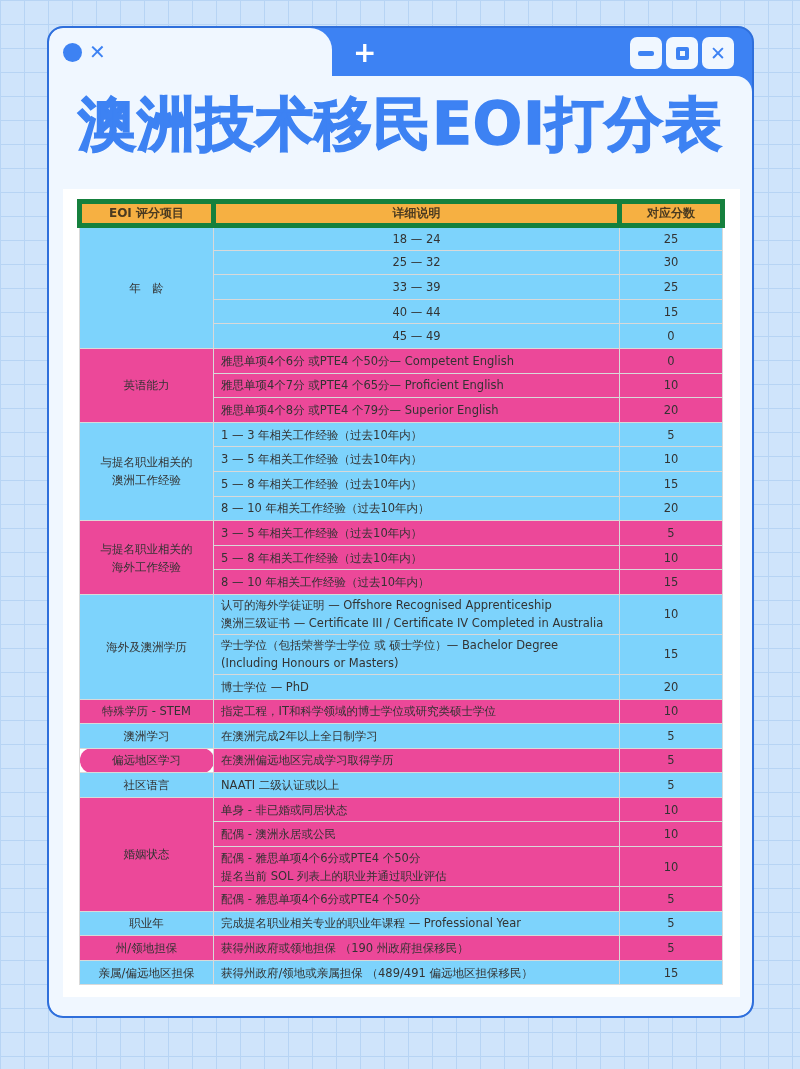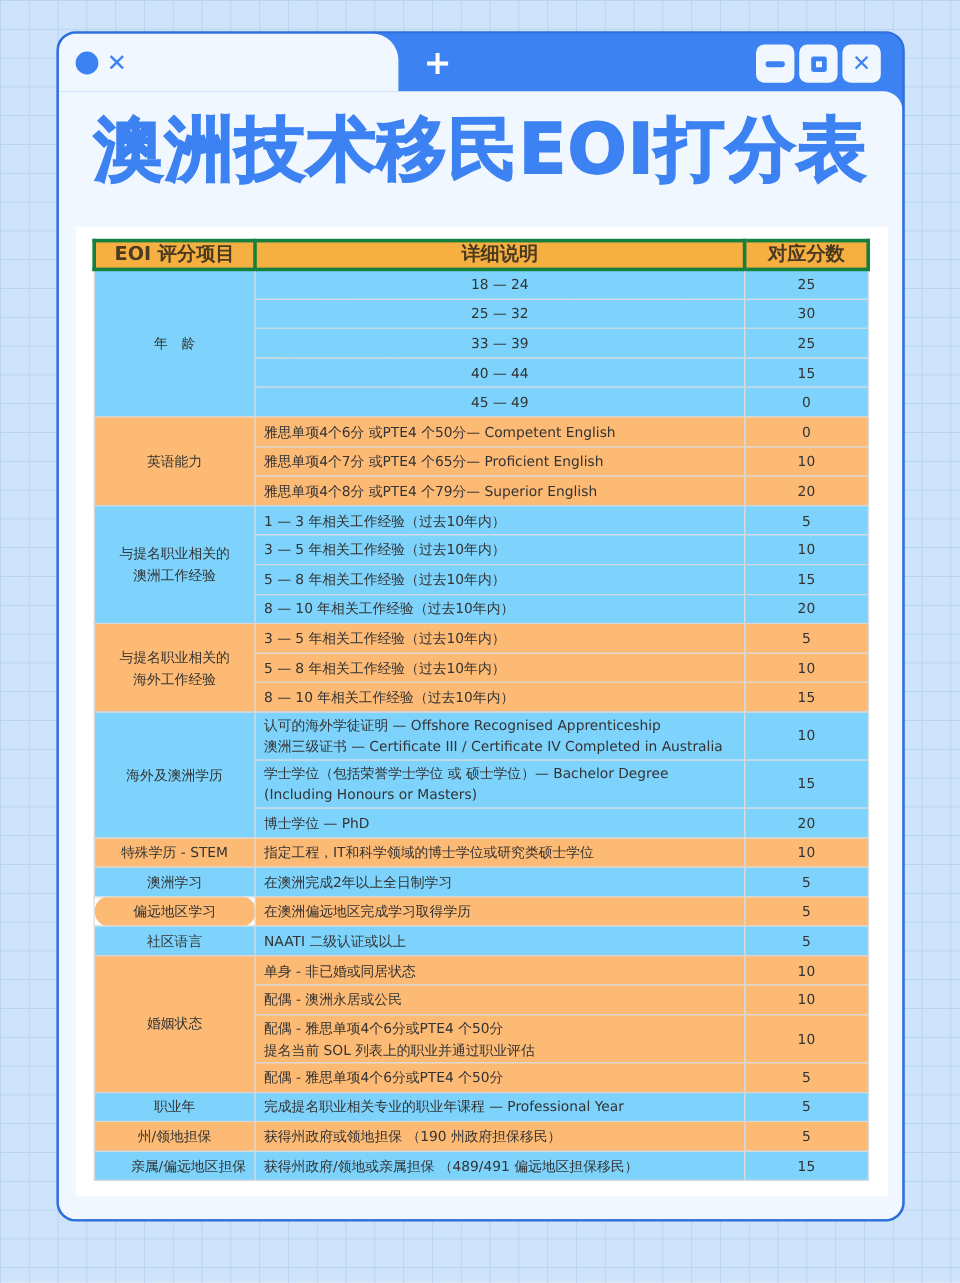--- a/index.html
+++ b/index.html
@@ -63,29 +63,29 @@
     border-radius: 50%; border-top: 10px solid rgba(245,215,120,0.45);
     border-left: 10px solid rgba(245,215,120,0.35);
   }
   .wm-cn { position: absolute; left: 225px; top: 4px; font-size: 62px; color: rgba(180,180,180,0.28); letter-spacing: 4px; }
   .wm-en { position: absolute; left: 225px; top: 86px; font-size: 30px; color: rgba(180,180,180,0.3); letter-spacing: 1px; }
   table {
     position: absolute; left: 14px; top: 10px; width: 648px;
     border-collapse: collapse; font-size: 11.5px; color: #333;
   }
   th {
-    background: #f6b042; color: #4a3a20; height: 24px; font-weight: bold; font-size: 16px;
-    border: 3px solid #15803d;
+    background: #f6b042; color: #4a3a20; height: 24px; font-weight: bold; font-size: 12px;
+    border: 5px solid #15803d;
   }
   td { border: 1px solid #d9d9d9; height: 24.6px; padding: 0 7px; line-height: 18px; }
   td.cat { text-align: center; width: 134px; font-weight: 500; }
   td.detail { text-align: left; }
   td.detail.center { text-align: center; }
   td.score { text-align: center; width: 103px; }
-  tr.shade td { background: #fdba74; }
+  tr.shade td { background: #ec4899; }
   tr.white td { background: #7dd3fc; }
   td.tall { height: 40px; }
 </style>
 </head>
 <body>
 
 <div class="window">
   <div class="titlebar">
     <div class="tab">
       <span class="tab-dot"></span>
@@ -248,21 +248,21 @@
               <td class="cat" rowspan="1" style="white-space: pre-line;">职业年</td>
               <td class="detail" style="white-space: pre-line;">完成提名职业相关专业的职业年课程 — Professional Year</td>
               <td class="score">5</td>
             </tr>
             <tr class="shade">
               <td class="cat" rowspan="1" style="white-space: pre-line;">州/领地担保</td>
               <td class="detail" style="white-space: pre-line;">获得州政府或领地担保 （190 州政府担保移民）</td>
               <td class="score">5</td>
             </tr>
             <tr class="white">
-              <td class="cat" rowspan="1" style="white-space: pre-line; text-align: right;">亲属/偏远地区担保</td>
+              <td class="cat" rowspan="1" style="white-space: pre-line;">亲属/偏远地区担保</td>
               <td class="detail" style="white-space: pre-line;">获得州政府/领地或亲属担保 （489/491 偏远地区担保移民）</td>
               <td class="score">15</td>
             </tr>
           </tbody>
       </table>
     </div>
   </div>
 </div>
 
 </body></html>

